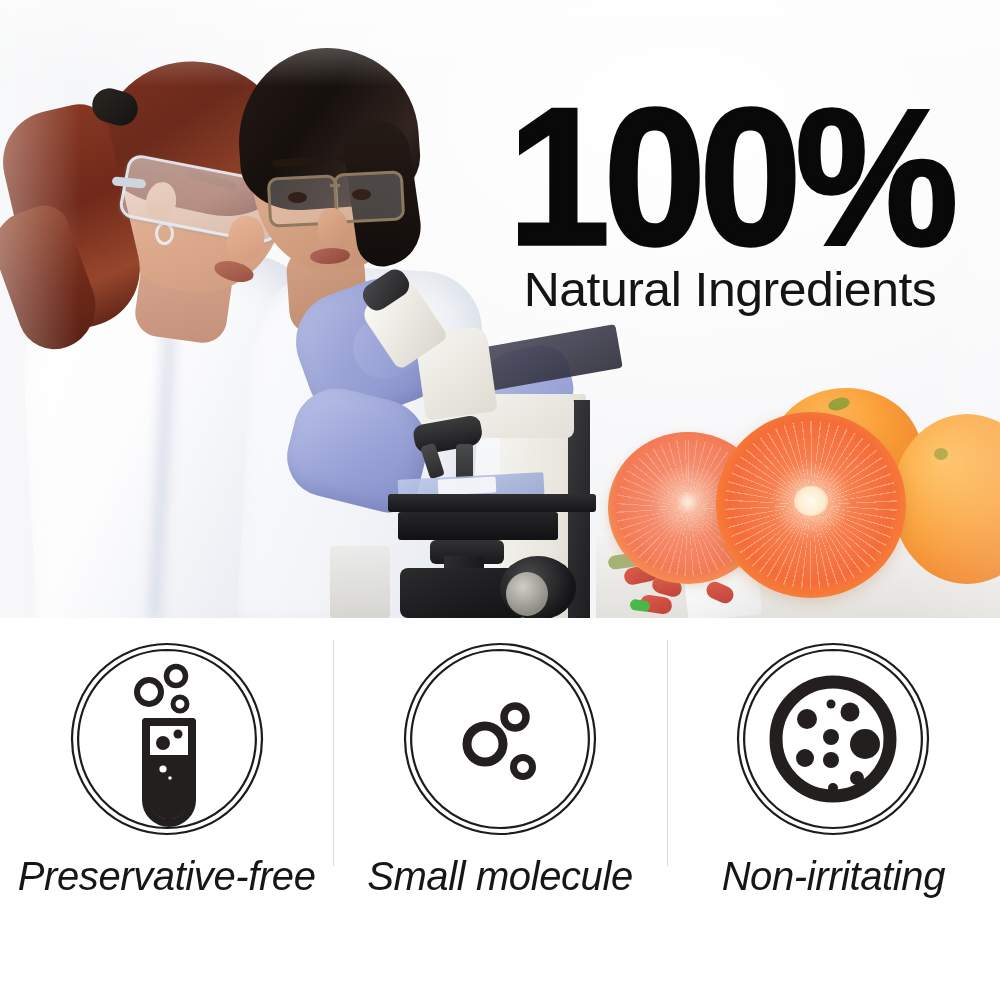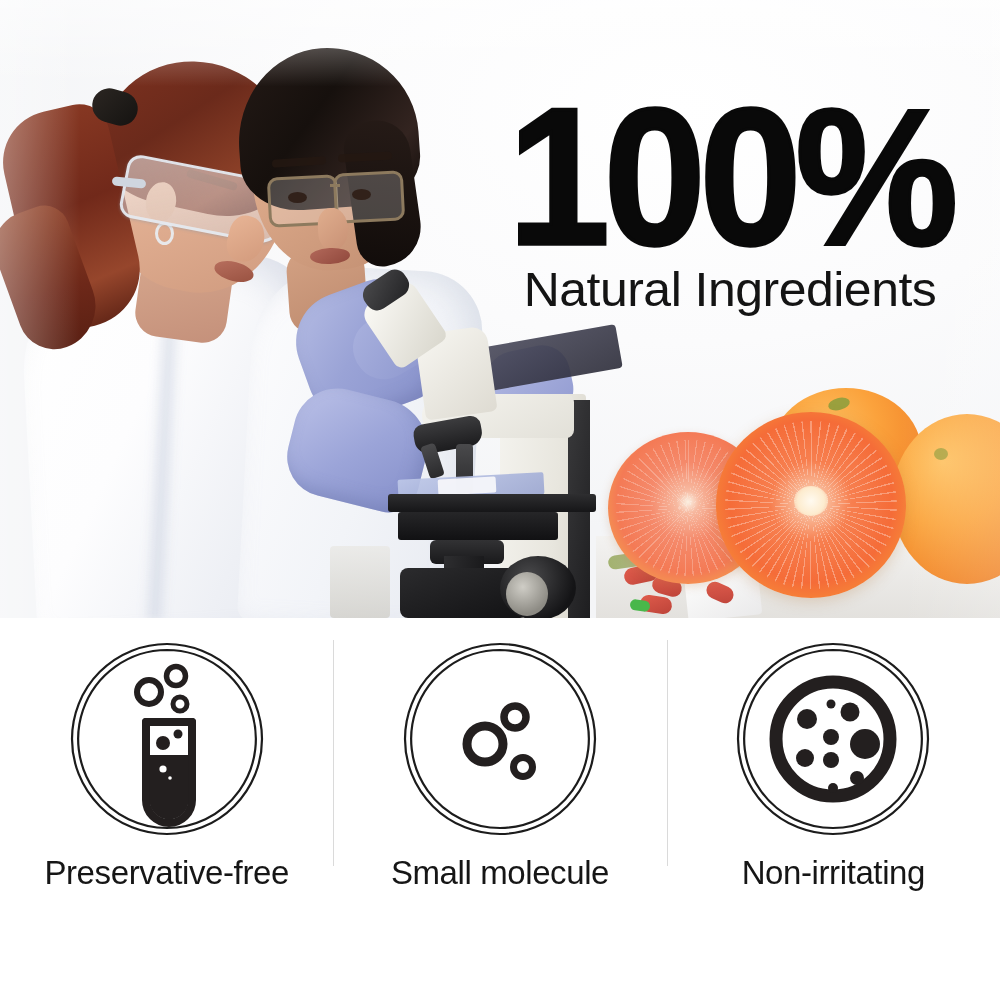--- a/index.html
+++ b/index.html
@@ -637,25 +637,26 @@
     width: 1px;
     height: 226px;
     background: #dadada;
   }
   .feature-icon {
     margin-top: 18px;
   }
   .feature-label {
     margin-top: 8px;
     font-family: "Liberation Sans", sans-serif;
-    font-size: 33px;
+    font-size: 40px;
     font-weight: normal;
     color: #161616;
     letter-spacing: -.4px;
     white-space: nowrap;
+    font-style: italic;
   }
 </style>
 </head>
 <body>
 
 <div id="banner">
 
   <div class="hero">
     <div class="hero-backdrop"></div>
 

